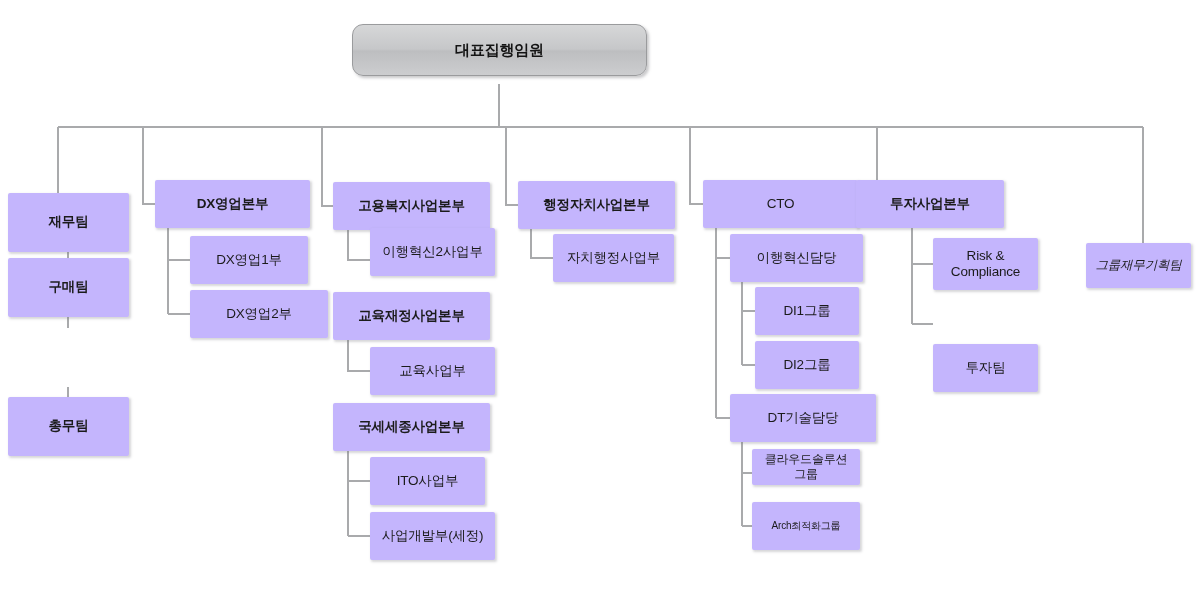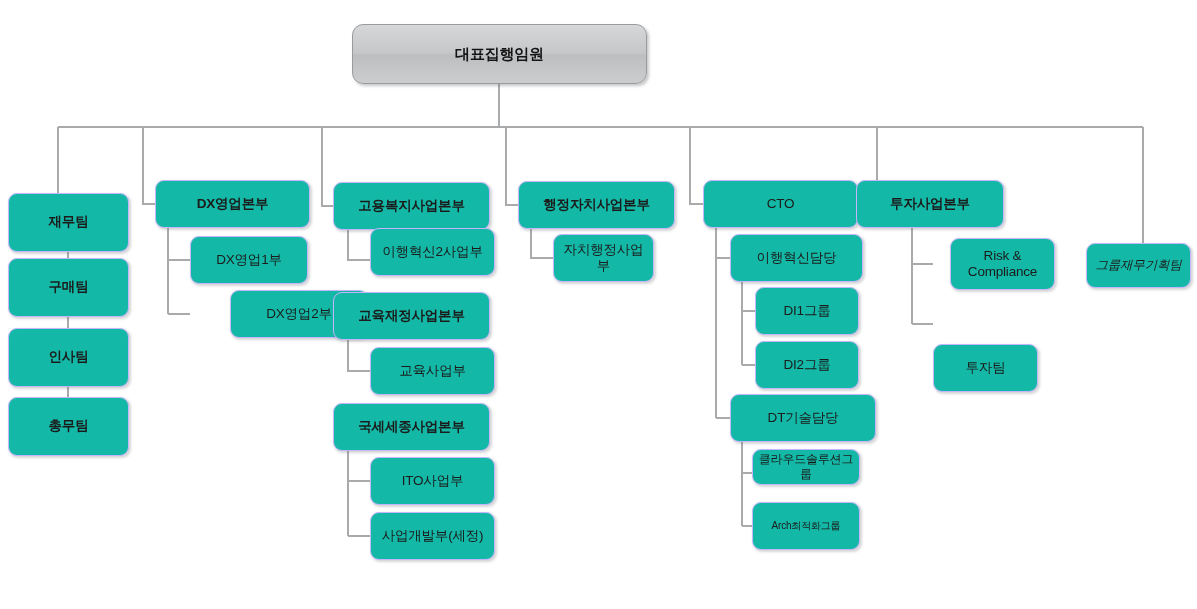--- a/index.html
+++ b/index.html
@@ -25,23 +25,23 @@
     position: absolute;
     left: 0;
     top: 0;
     width: 1197px;
     height: 609px;
     pointer-events: none;
   }
   .node {
     position: absolute;
     box-sizing: border-box;
-    border: 1px solid #c4b5fd;
-    border-radius: 9px;
-    background: #14b8a6;
+    border: 3px solid #c4b5fd;
+    border-radius: 2px;
+    background: #c4b5fd;
     box-shadow: 1.5px 1.5px 2.5px rgba(120,120,125,0.30);
     display: flex;
     align-items: center;
     justify-content: center;
     text-align: center;
     color: #1b1b1b;
     font-size: 13.5px;
     line-height: 1.22;
     letter-spacing: -0.2px;
     padding: 2px 4px;
@@ -121,73 +121,70 @@
       <path d="M742,473 L752,473"></path>
       <path d="M742,526 L752,526"></path>
 
       <path d="M912,228 L912,324"></path>
       <path d="M912,264 L933,264"></path>
       <path d="M912,324 L933,324"></path>
 
     </g>
   </svg>
 
-  <div class="node root" style="left:352px; top:24px; width:295px; height:60px;">
+  <div class="node root" style="left:352px; top:24px; width:295px; height:52px;">
     <span class="node-label">대표집행임원</span>
   </div>
 
   <div class="node bold" style="left:8px; top:193px; width:121px; height:59px;">
     <span class="node-label">재무팀</span>
   </div>
   <div class="node bold" style="left:8px; top:258px; width:121px; height:59px;">
     <span class="node-label">구매팀</span>
   </div>
-  <div class="node bold" style="left:8px; top:328px; width:121px; height:59px;">
-    <span class="node-label">인사팀</span>
-  </div>
   <div class="node bold" style="left:8px; top:397px; width:121px; height:59px;">
     <span class="node-label">총무팀</span>
   </div>
 
   <div class="node bold" style="left:155px; top:180px; width:155px; height:48px;">
     <span class="node-label">DX영업본부</span>
   </div>
   <div class="node" style="left:190px; top:236px; width:118px; height:48px;">
     <span class="node-label">DX영업1부</span>
   </div>
-  <div class="node" style="left:190px; top:290px; width:138px; height:48px;margin-left:40px;">
+  <div class="node" style="left:190px; top:290px; width:138px; height:48px;">
     <span class="node-label">DX영업2부</span>
   </div>
 
   <div class="node bold" style="left:333px; top:182px; width:157px; height:48px;">
     <span class="node-label">고용복지사업본부</span>
   </div>
   <div class="node" style="left:370px; top:228px; width:125px; height:48px;">
     <span class="node-label">이행혁신2사업부</span>
   </div>
   <div class="node bold" style="left:333px; top:292px; width:157px; height:48px;">
     <span class="node-label">교육재정사업본부</span>
   </div>
   <div class="node" style="left:370px; top:347px; width:125px; height:48px;">
     <span class="node-label">교육사업부</span>
   </div>
   <div class="node bold" style="left:333px; top:403px; width:157px; height:48px;">
     <span class="node-label">국세세종사업본부</span>
   </div>
-  <div class="node" style="left:370px; top:457px; width:125px; height:48px;">
+  <div class="node" style="left:370px; top:457px; width:115px; height:48px;">
     <span class="node-label">ITO사업부</span>
   </div>
   <div class="node" style="left:370px; top:512px; width:125px; height:48px;">
     <span class="node-label">사업개발부(세정)</span>
   </div>
 
   <div class="node bold" style="left:518px; top:181px; width:157px; height:48px;">
     <span class="node-label">행정자치사업본부</span>
   </div>
-  <div class="node" style="left:553px; top:234px; width:101px; height:48px;font-family:Liberation Serif, serif;">
+  <div class="node" style="left:553px; top:234px; width:121px; height:48px;font-family:Liberation Serif, serif;">
     <span class="node-label">자치행정사업부</span>
   </div>
 
   <div class="node" style="left:703px; top:180px; width:155px; height:48px;">
     <span class="node-label">CTO</span>
   </div>
   <div class="node" style="left:730px; top:234px; width:133px; height:48px;">
     <span class="node-label">이행혁신담당</span>
   </div>
   <div class="node" style="left:755px; top:287px; width:104px; height:48px;">
@@ -202,21 +199,21 @@
   <div class="node" style="left:752px; top:449px; width:108px; height:36px; font-size:12px;">
     <span class="node-label">클라우드솔루션그룹</span>
   </div>
   <div class="node" style="left:752px; top:502px; width:108px; height:48px; font-size:10px;">
     <span class="node-label">Arch최적화그룹</span>
   </div>
 
   <div class="node bold" style="left:856px; top:180px; width:148px; height:48px;">
     <span class="node-label">투자사업본부</span>
   </div>
-  <div class="node two-line" style="left:933px; top:238px; width:105px; height:52px;margin-left:17px;">
+  <div class="node two-line" style="left:933px; top:238px; width:105px; height:52px;">
     <span class="node-label">Risk &amp;</span>
     <span class="node-label">Compliance</span>
   </div>
   <div class="node" style="left:933px; top:300px; width:105px; height:48px;margin-top:44px;">
     <span class="node-label">투자팀</span>
   </div>
 
   <div class="node" style="left:1086px; top:243px; width:105px; height:45px; font-size:12.5px;font-style:italic;">
     <span class="node-label">그룹재무기획팀</span>
   </div>

